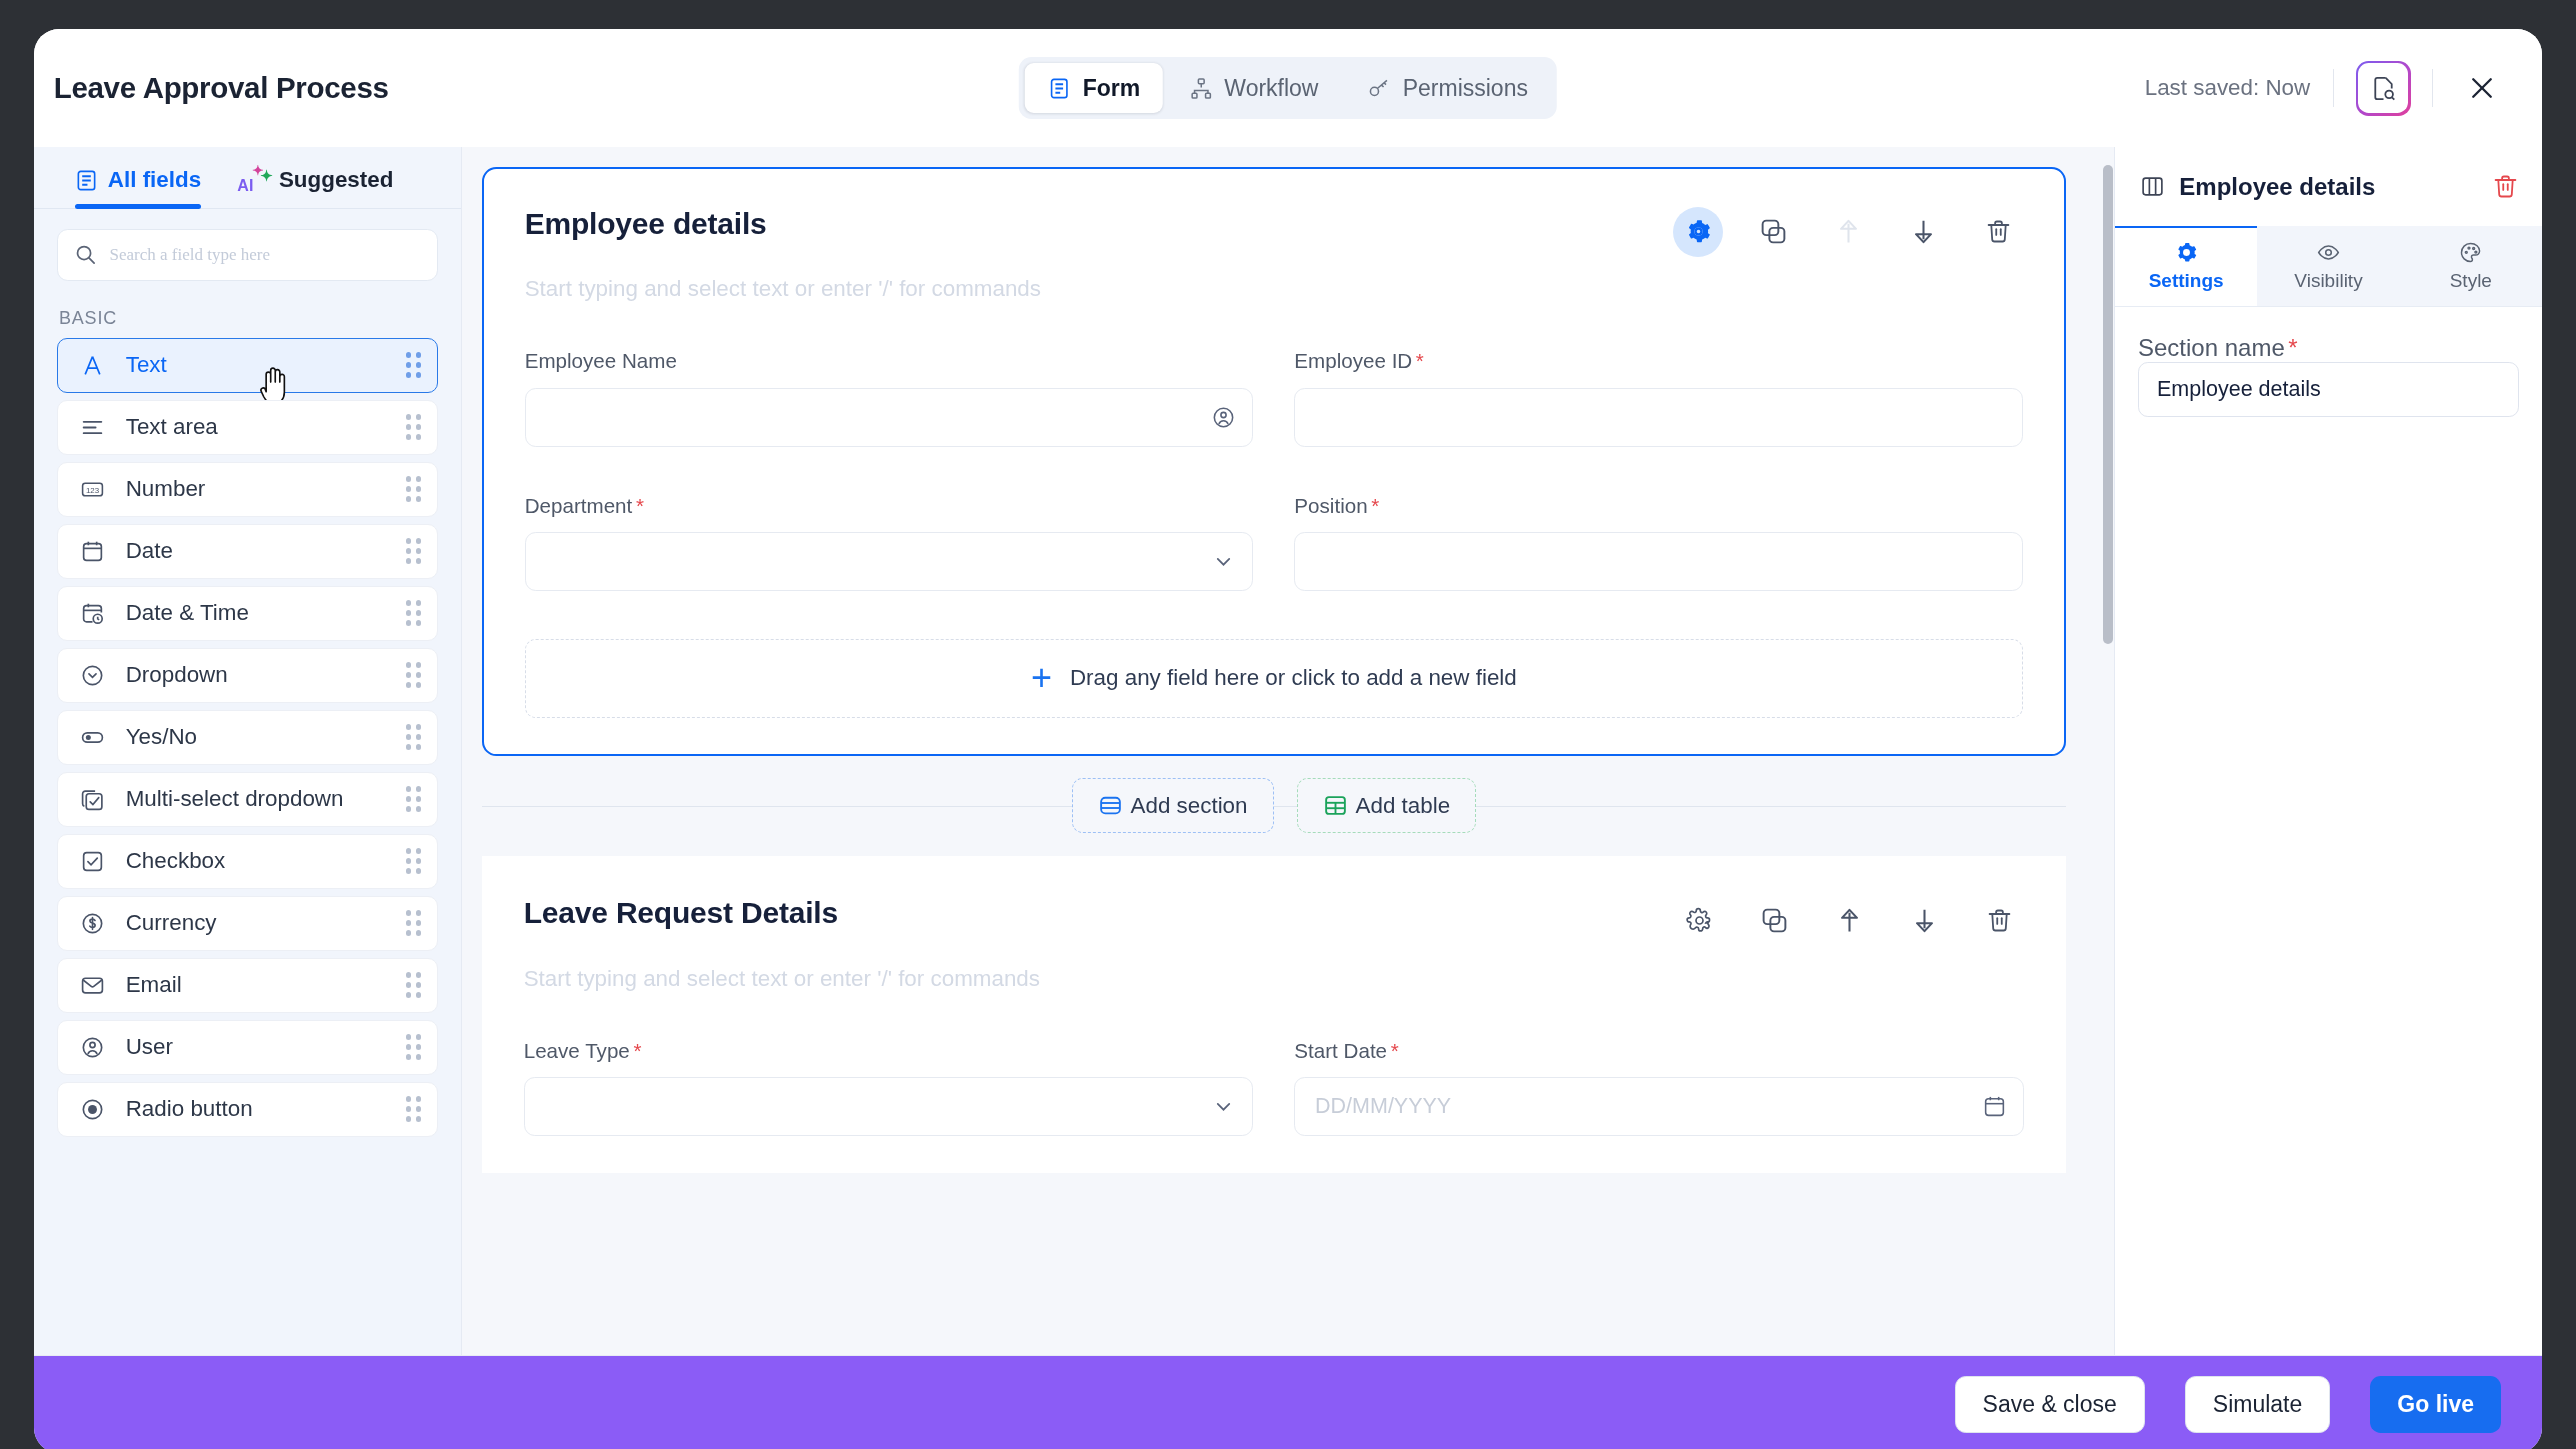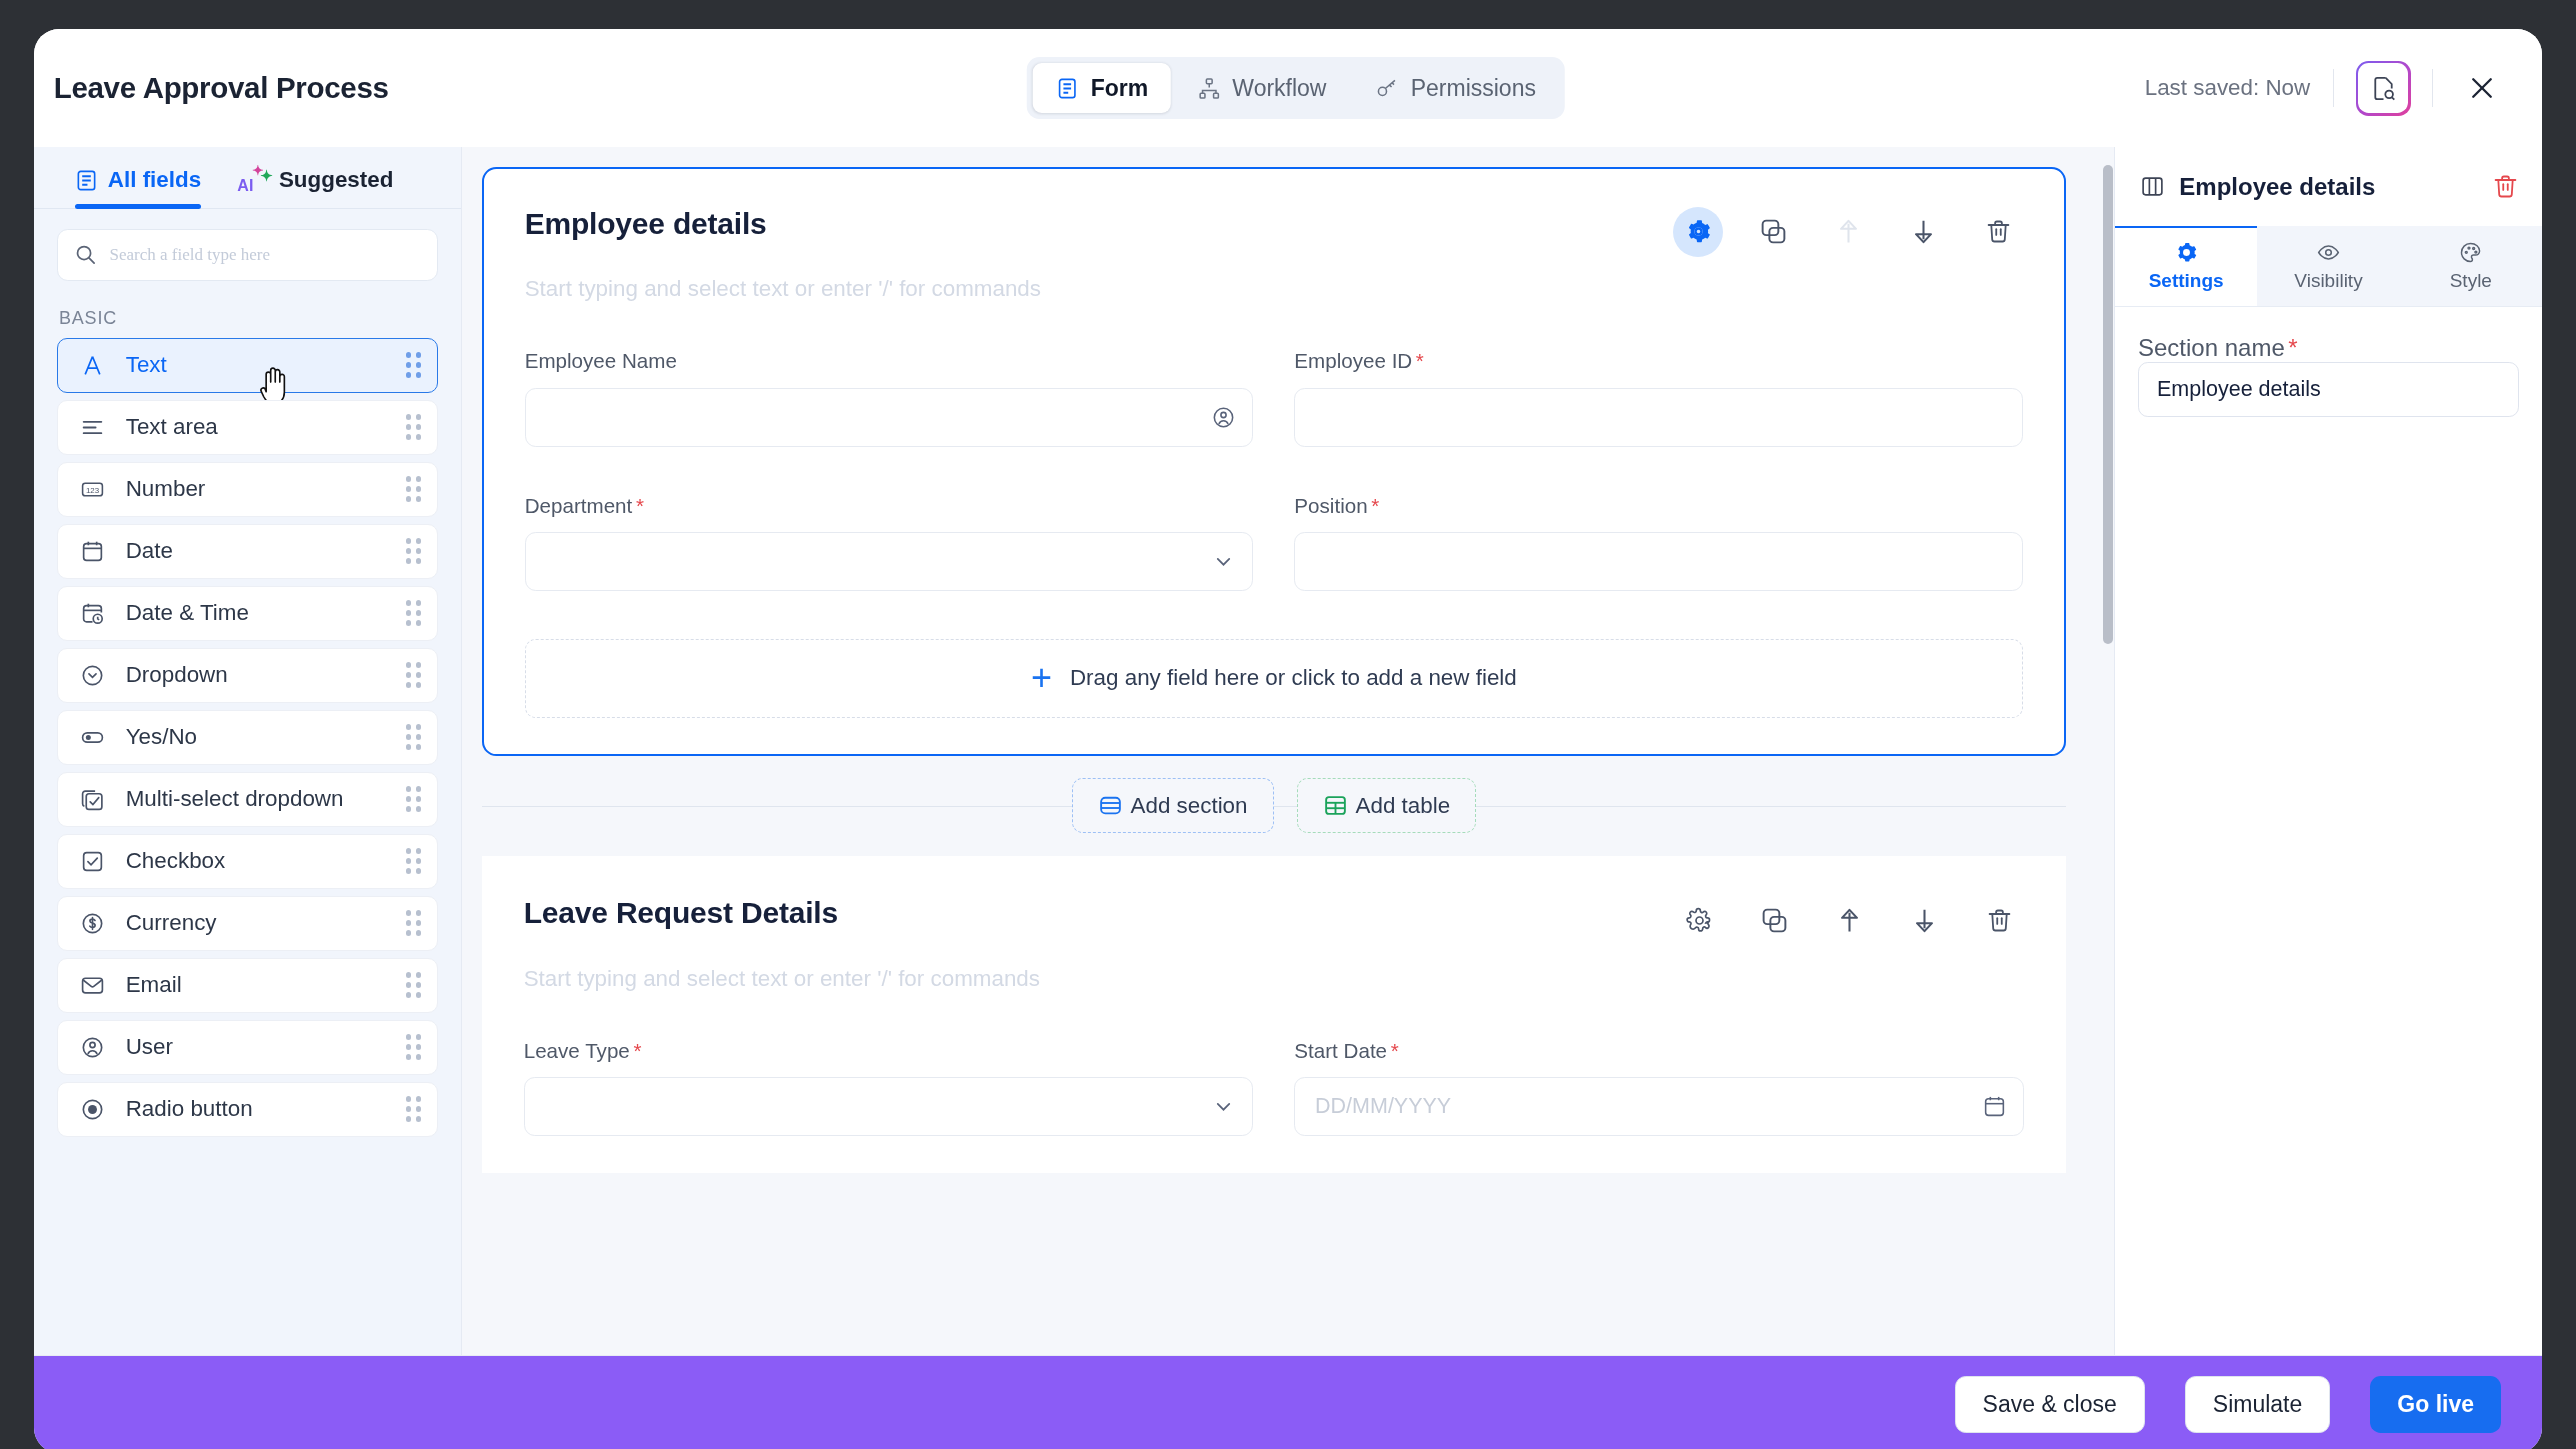--- a/index.html
+++ b/index.html
@@ -41,21 +41,20 @@
   .tabs-wrap {
     position: absolute;
     left: 50%;
     transform: translateX(-50%);
     display: flex;
     align-items: center;
     background: #eef2f9;
     border-radius: 12.5px;
     padding: 6.3px;
     gap: 3.6px;
-    margin-left: 8px;
   }
   .tab {
     display: flex;
     align-items: center;
     gap: 11.6px;
     padding: 11.6px 23px;
     border-radius: 9px;
     font-size: 23px;
     color: #5a6372;
     cursor: pointer;

